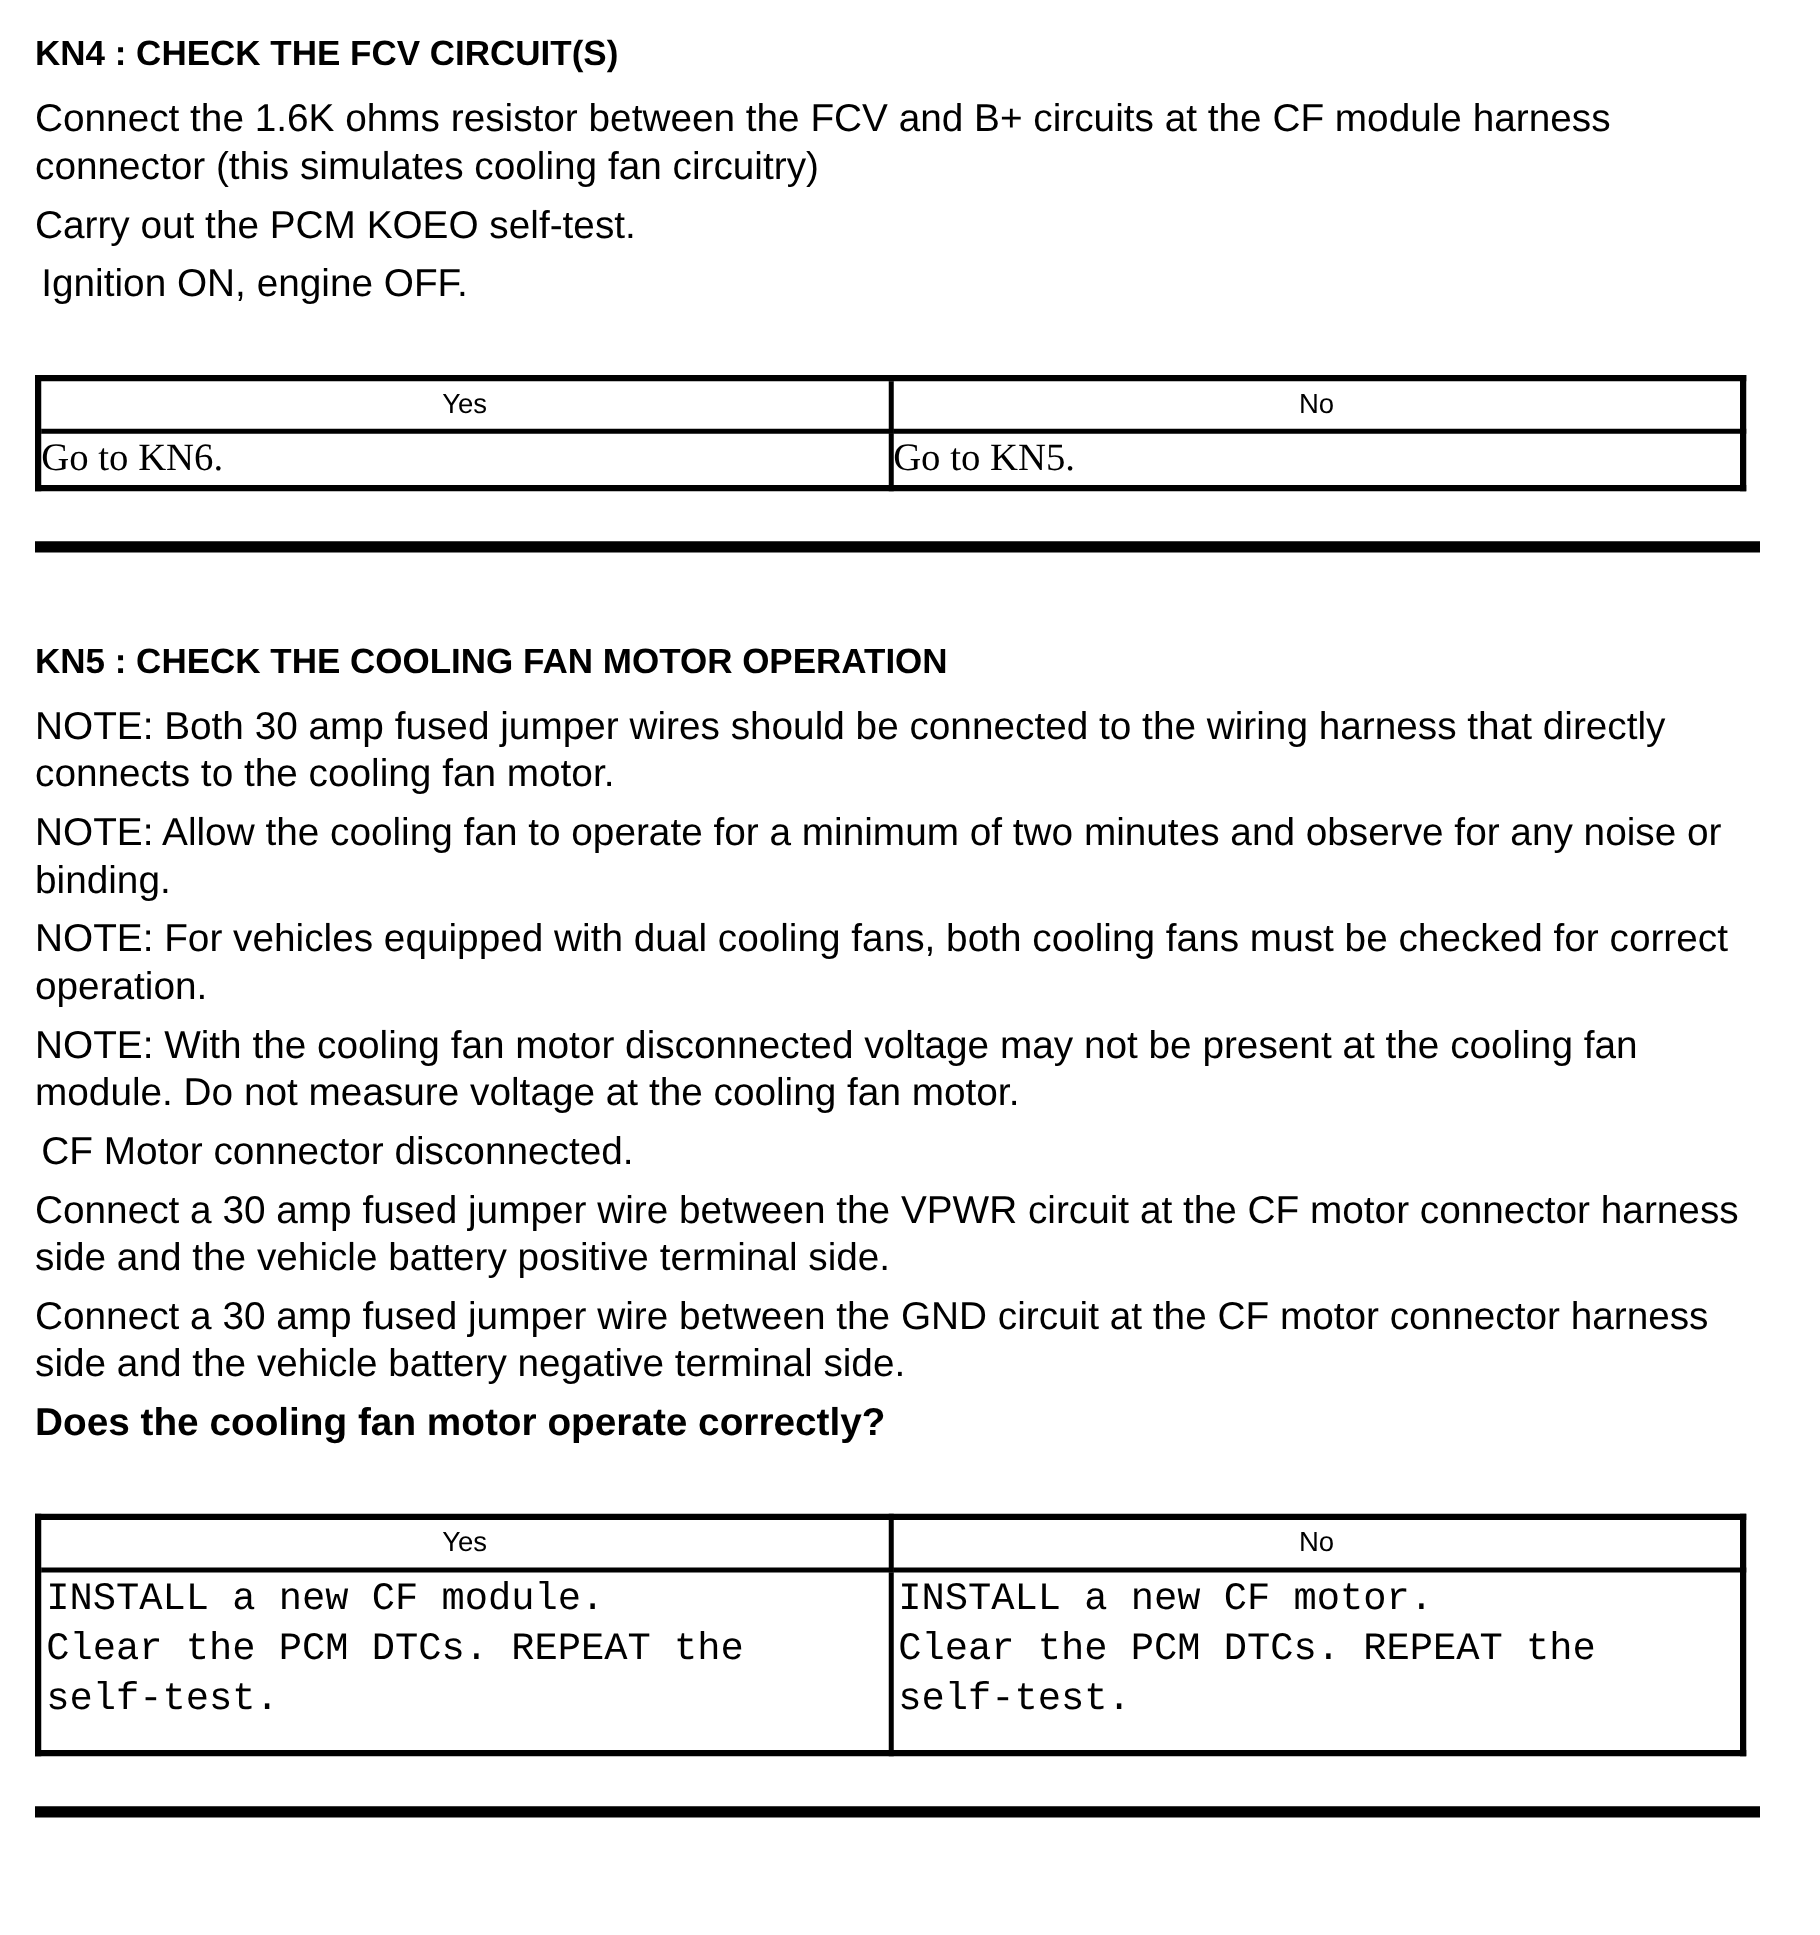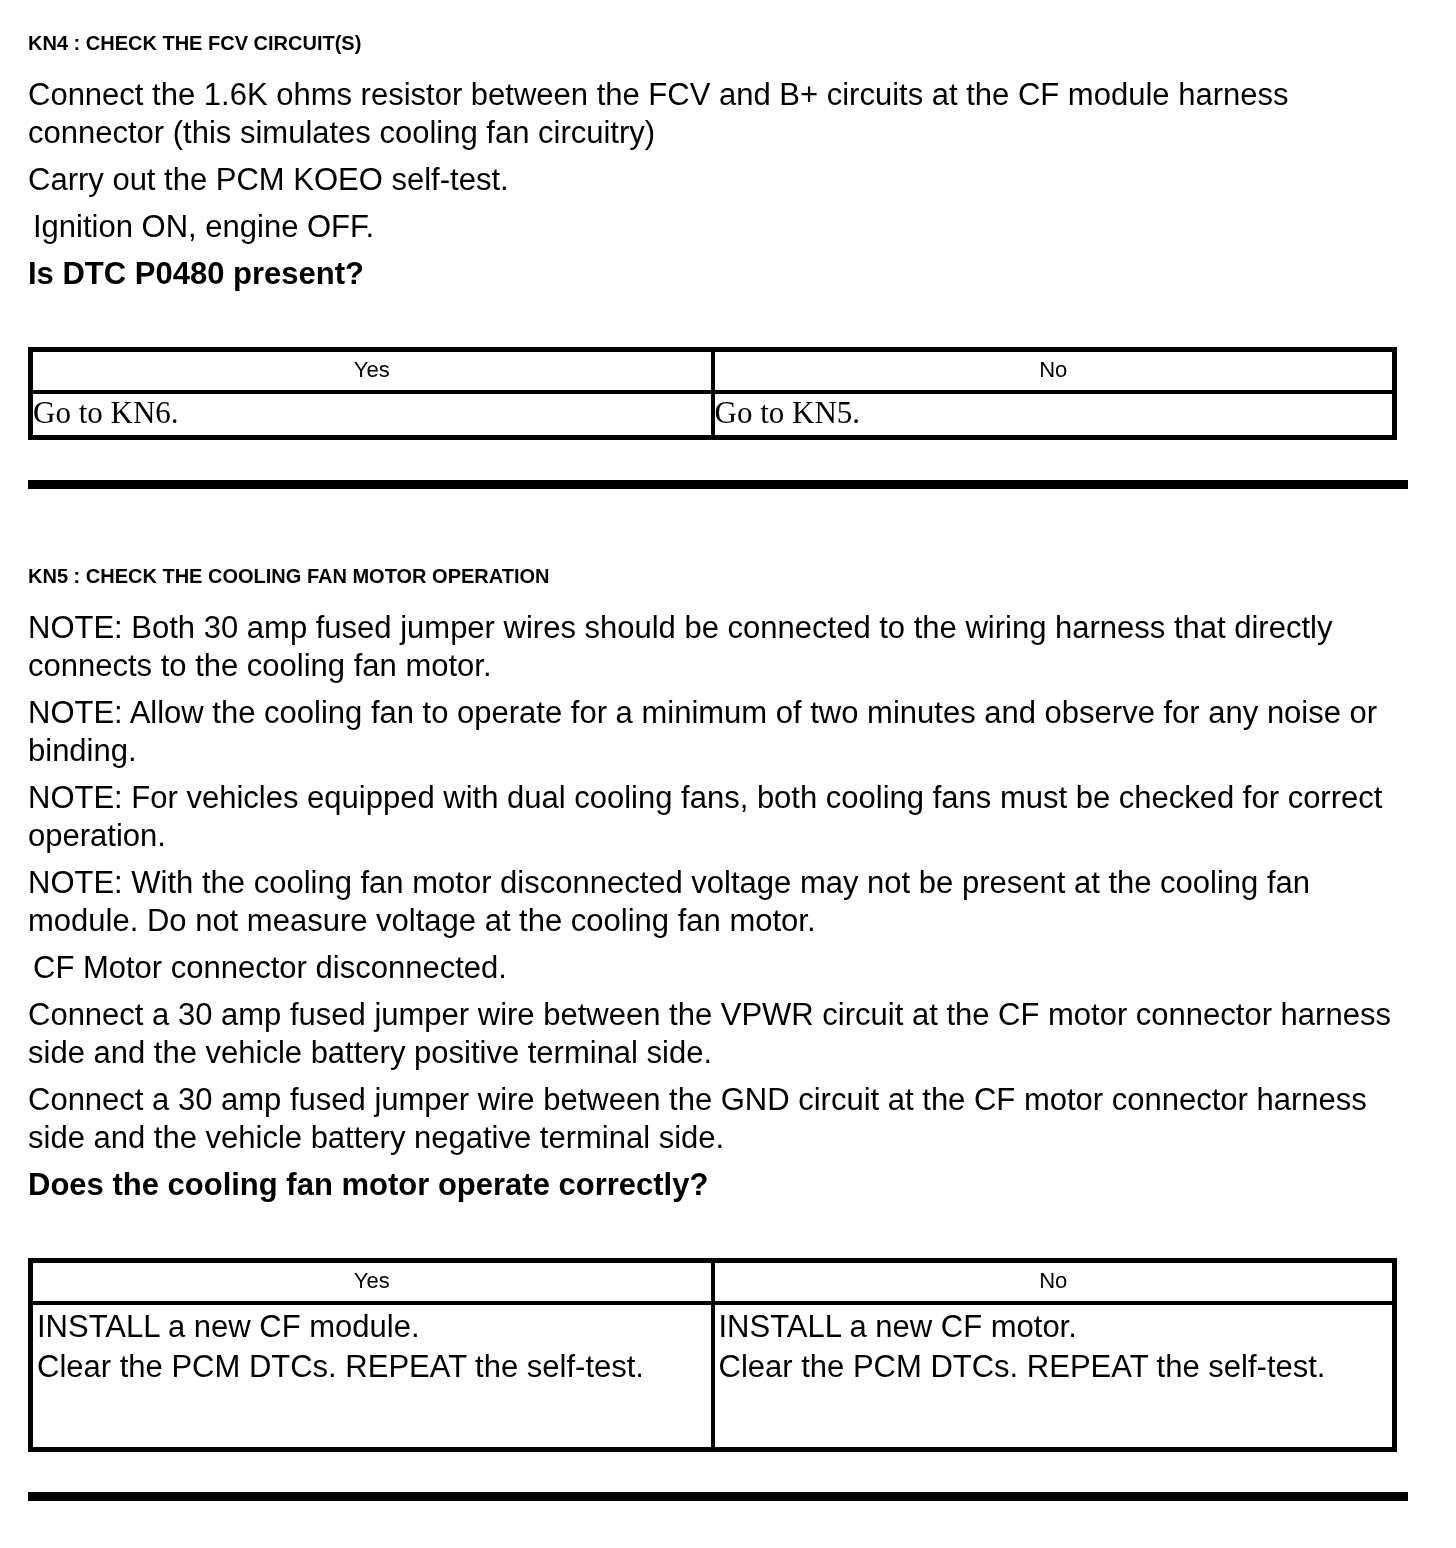--- a/index.html
+++ b/index.html
@@ -14,21 +14,21 @@
     color: #000000;
     font-family: "Liberation Sans", "DejaVu Sans", sans-serif;
     overflow: hidden;
   }
   .page {
     width: 1456px;
     height: 1548px;
     padding: 26px 48px 0 28px;
   }
   .step-heading {
-    font-size: 20px;
+    font-size: 28px;
     line-height: 34px;
     font-weight: 700;
     margin: 0 0 16px 0;
   }
   .para {
     font-size: 31px;
     line-height: 38px;
     margin: 0 0 9px 0;
     max-width: 1375px;
   }
@@ -62,20 +62,21 @@
     text-align: left;
     padding: 2px 0 5px 0;
     font-family: Liberation Serif, serif;
   }
   td.action {
     font-size: 31px;
     text-align: left;
     vertical-align: top;
     padding: 2px 6px 4px 4px;
     height: 146px;
+    font-family: Liberation Mono, monospace;
   }
   .action-line { line-height: 40px; }
   hr.rule {
     border: none;
     height: 9px;
     background: #000000;
     width: 1380px;
     margin: 40px 0 0 0;
   }
   hr.rule.mid { margin-bottom: 70px; }
@@ -83,21 +84,20 @@
 </head>
 <body>
 
 <div class="page">
 
   <section>
     <h2 class="step-heading">KN4 : CHECK THE FCV CIRCUIT(S)</h2>
     <p class="para">Connect the 1.6K ohms resistor between the FCV and B+ circuits at the CF module harness connector (this simulates cooling fan circuitry)</p>
     <p class="para">Carry out the PCM KOEO self-test.</p>
     <p class="para indent">Ignition ON, engine OFF.</p>
-    <p class="para question">Is DTC P0480 present?</p>
 
     <table class="decision-table">
       <tbody>
         <tr>
           <th>Yes</th>
           <th>No</th>
         </tr>
         <tr>
           <td class="result">Go to KN6.</td>
           <td class="result">Go to KN5.</td>

